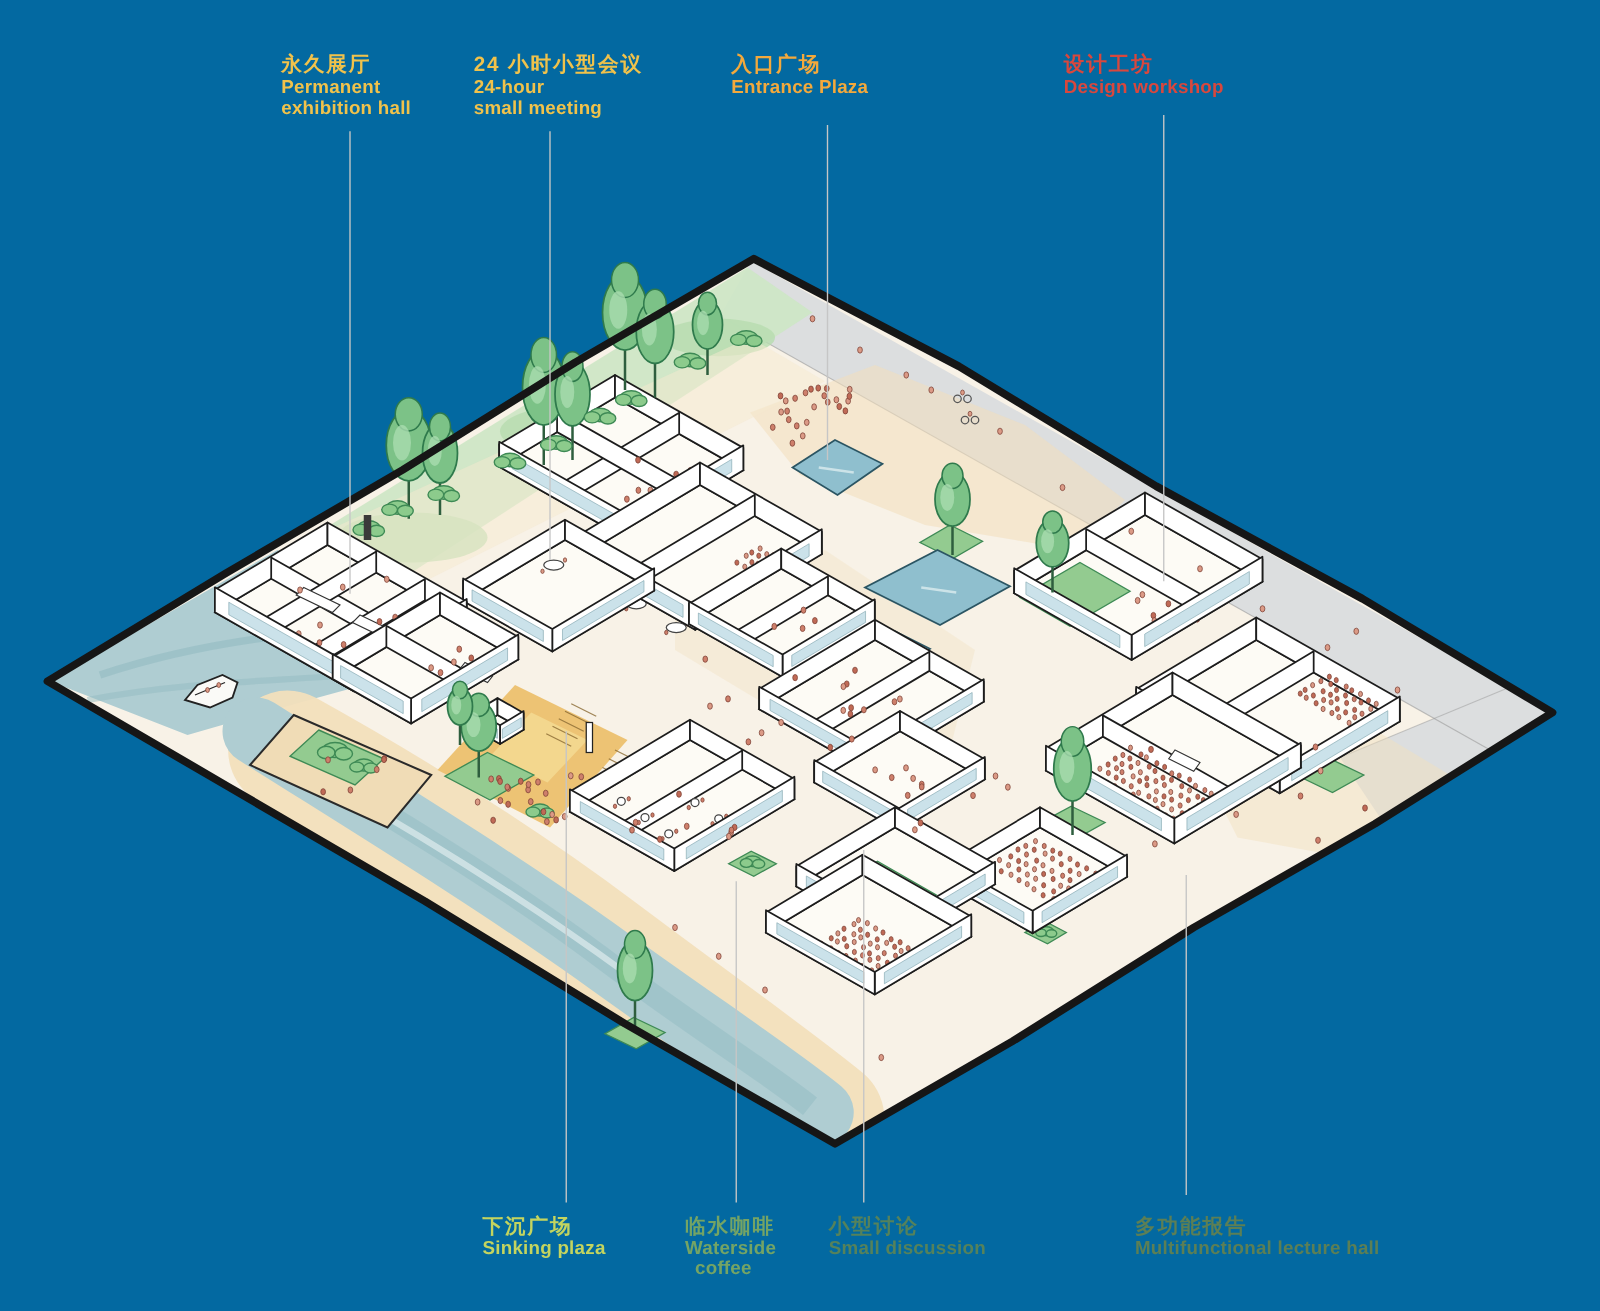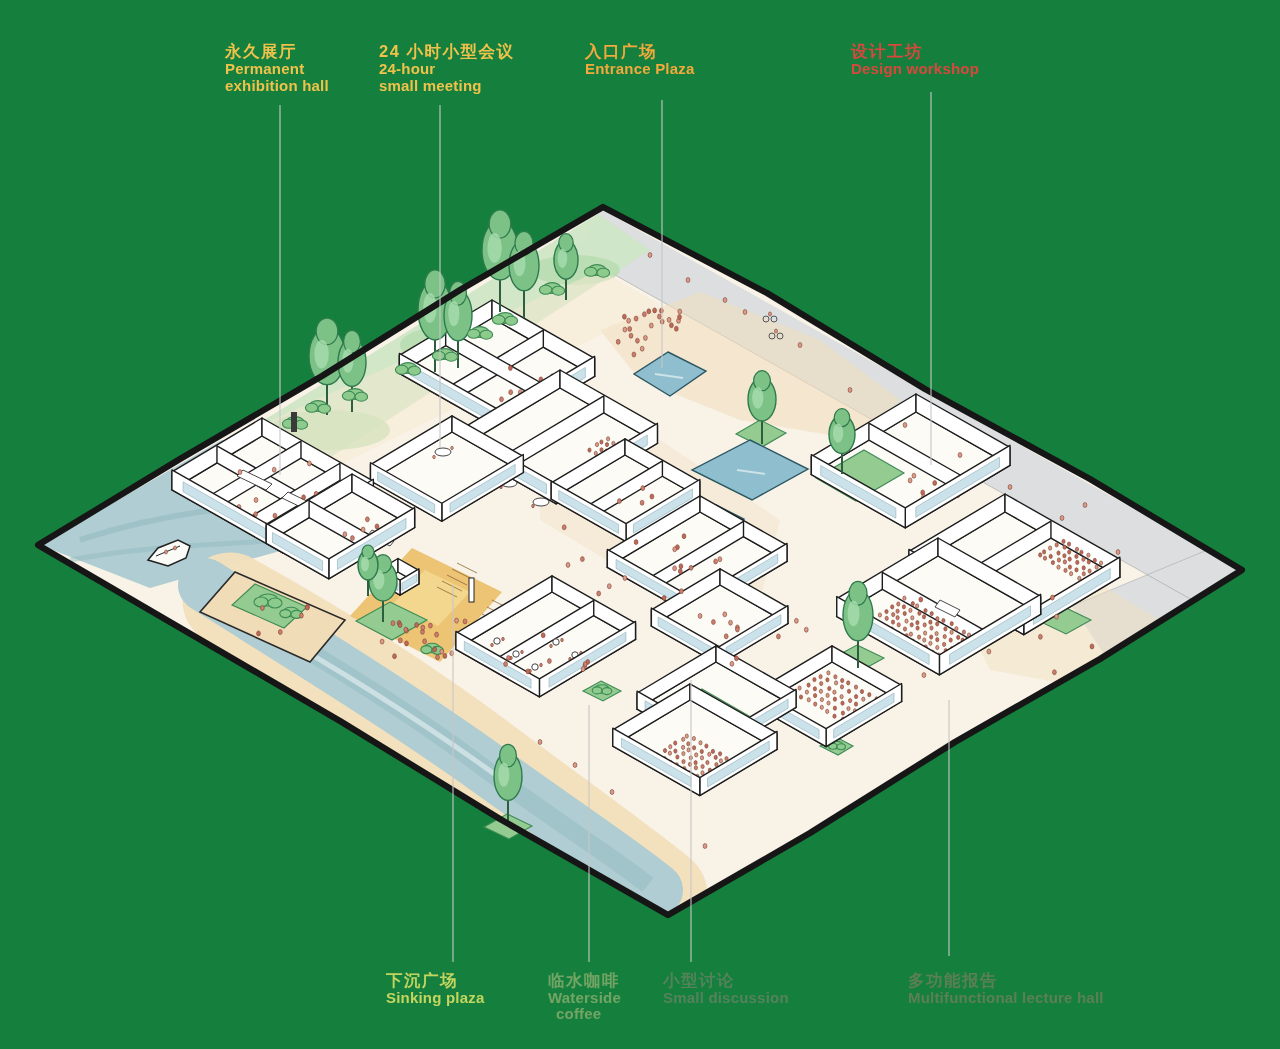--- a/index.html
+++ b/index.html
@@ -1,16 +1,16 @@
 <!DOCTYPE html>
 <html><head>
 <meta charset="utf-8">
 <style>
   html,body{margin:0;padding:0;background:#ffffff;}
-  .stage{position:relative;width:1280px;height:1049px;background:#15803d;overflow:hidden;}
+  .stage{position:relative;width:1280px;height:1049px;background:#0369a1;overflow:hidden;}
   svg{display:block;}
   .cn{font-family:"Liberation Sans",sans-serif;font-weight:700;font-size:16.5px;letter-spacing:1.5px;}
   .en{font-family:"Liberation Sans",sans-serif;font-weight:700;font-size:15px;letter-spacing:0.2px;}
   .leader{stroke:#c6c6c6;stroke-width:1.1;}
 </style>
 </head>
 <body>
 
 <div class="stage">
 <svg id="scene" width="1280" height="1049" viewBox="0 0 1280 1049">

